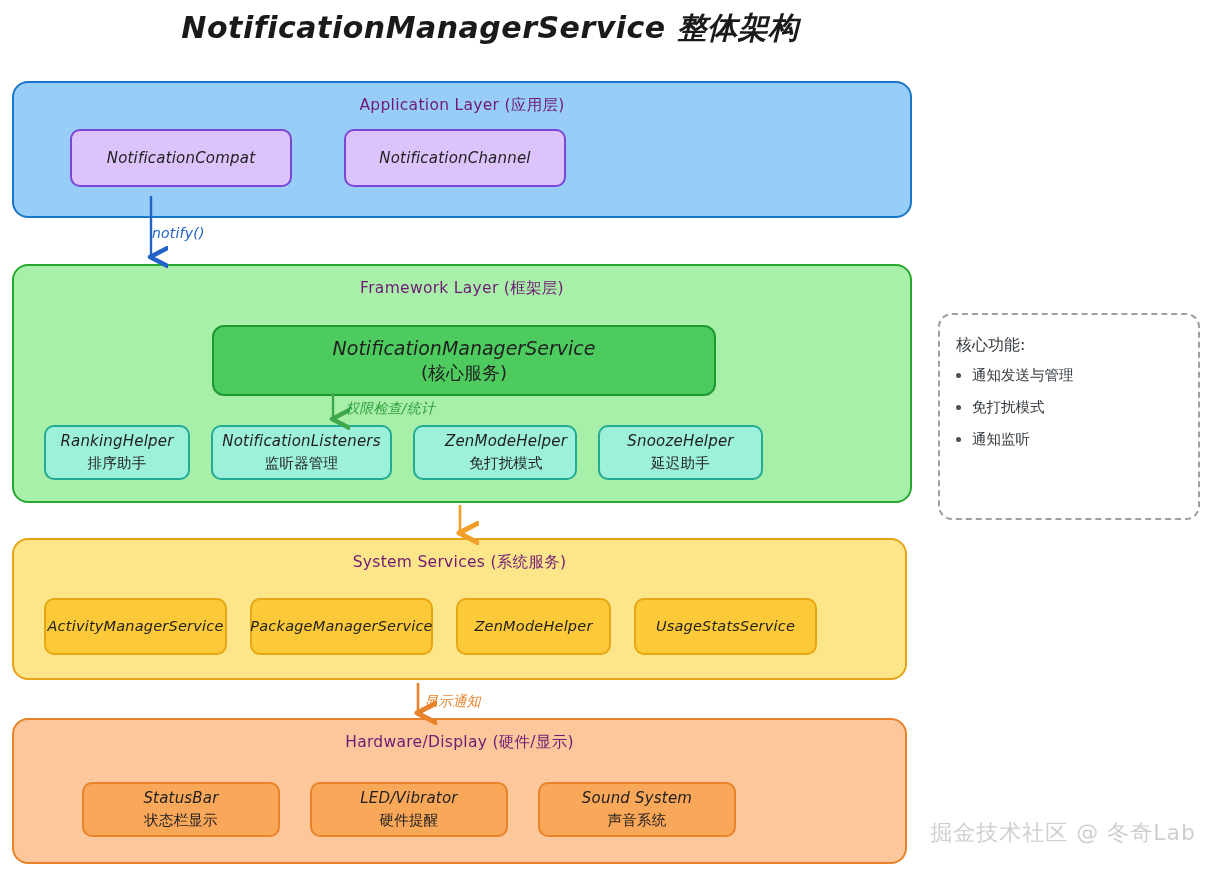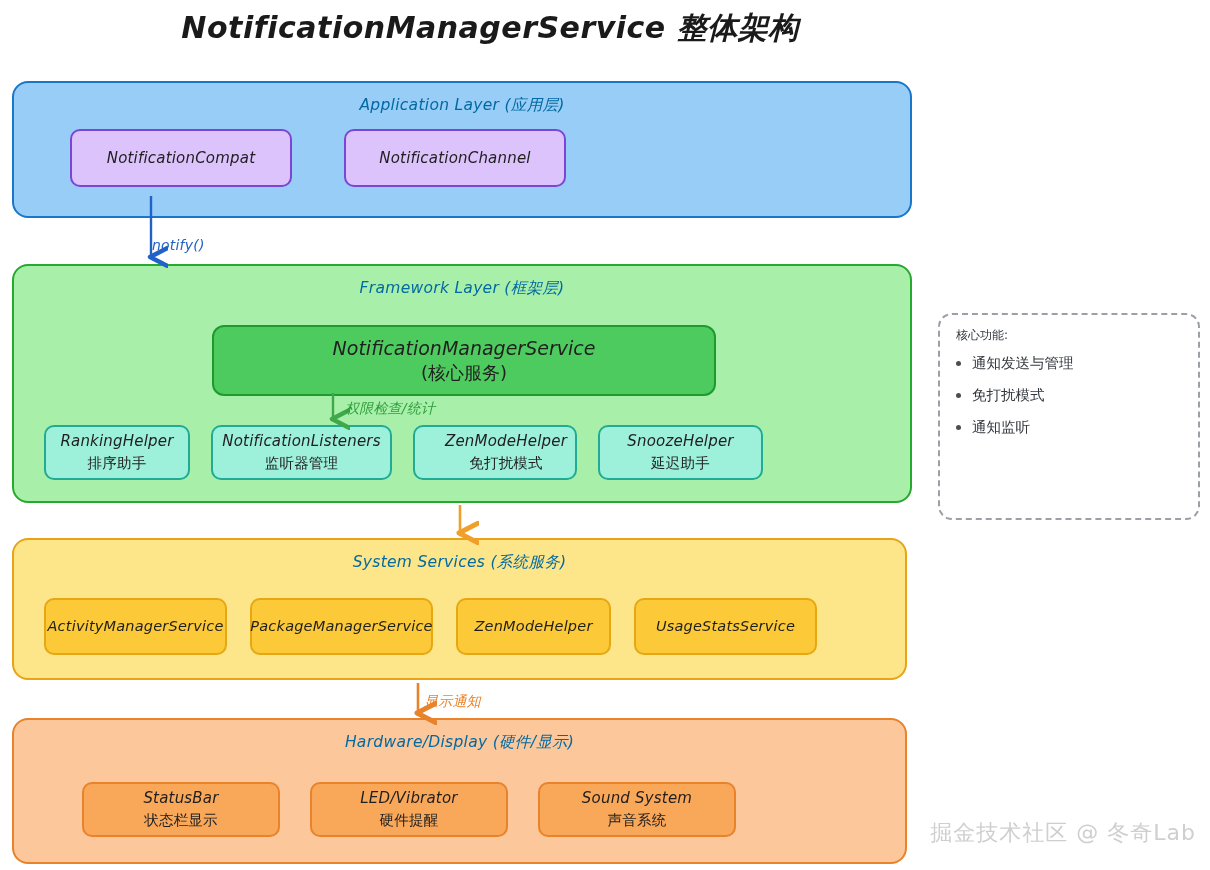--- a/index.html
+++ b/index.html
@@ -35,23 +35,22 @@
     border-radius: 16px;
     border-width: 2.5px;
     border-style: solid;
   }
   .layer-title {
     position: absolute;
     left: 0; right: 0;
     top: 12px;
     text-align: center;
     font-size: 15.5px;
-    font-style: italic;
     font-weight: 500;
-    color: #0369a1;
+    color: #701a75;
     letter-spacing: .3px;
   }
   .node-row {
     position: absolute;
     left: 0; right: 0;
     display: flex;
     justify-content: flex-start;
     align-items: center;
     gap: 24px;
     padding: 0 30px;
@@ -159,38 +158,38 @@
 
   
   .arrow-svg { position: absolute; overflow: visible; }
   .arrow-label {
     position: absolute;
     font-size: 14px;
     font-style: italic;
     white-space: nowrap;
     letter-spacing: .2px;
   }
-  #label-notify { left: 152px; top: 225px; color: #2262c6; margin-top: 12px; }
+  #label-notify { left: 152px; top: 225px; color: #2262c6; }
   #label-perm   { left: 345px; top: 400px; color: #2f9e3d; }
   #label-show   { left: 424px; top: 693px; color: #e8832c; }
 
   
   #core-features {
     position: absolute;
     left: 938px; top: 313px;
     width: 262px; height: 207px;
     border: 2px dashed #9aa0a6;
     border-radius: 14px;
     background: #ffffff;
     padding: 12px 14px 8px 14px;
   }
   #core-features-title {
-    font-size: 12px;
+    font-size: 16px;
     color: #33393f;
-    margin: 0 0 6px 2px;
+    margin: 8px 0 6px 2px;
   }
   #core-features-list {
     list-style: none;
     margin: 0; padding: 0;
   }
   #core-features-list li {
     font-size: 14.5px;
     color: #33393f;
     margin: 0 0 4px 0;
     padding: 6px 0 6px 18px;

